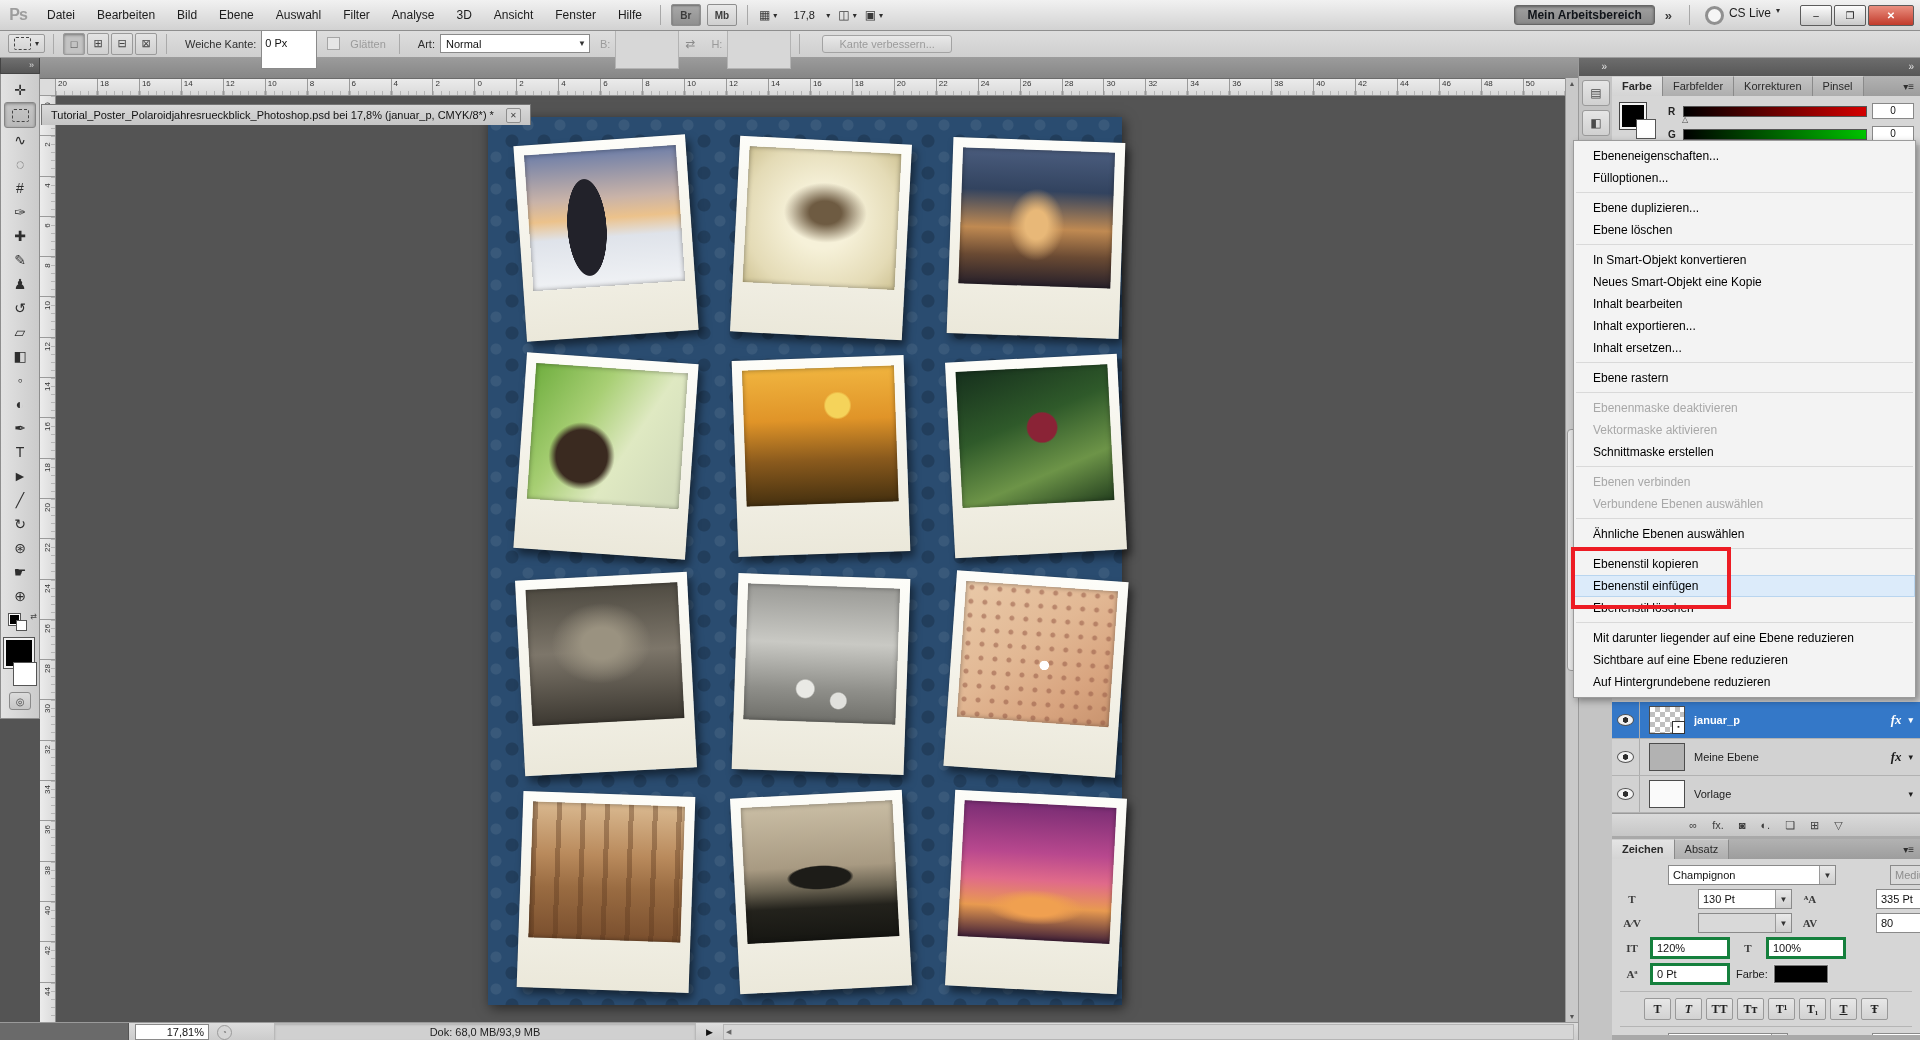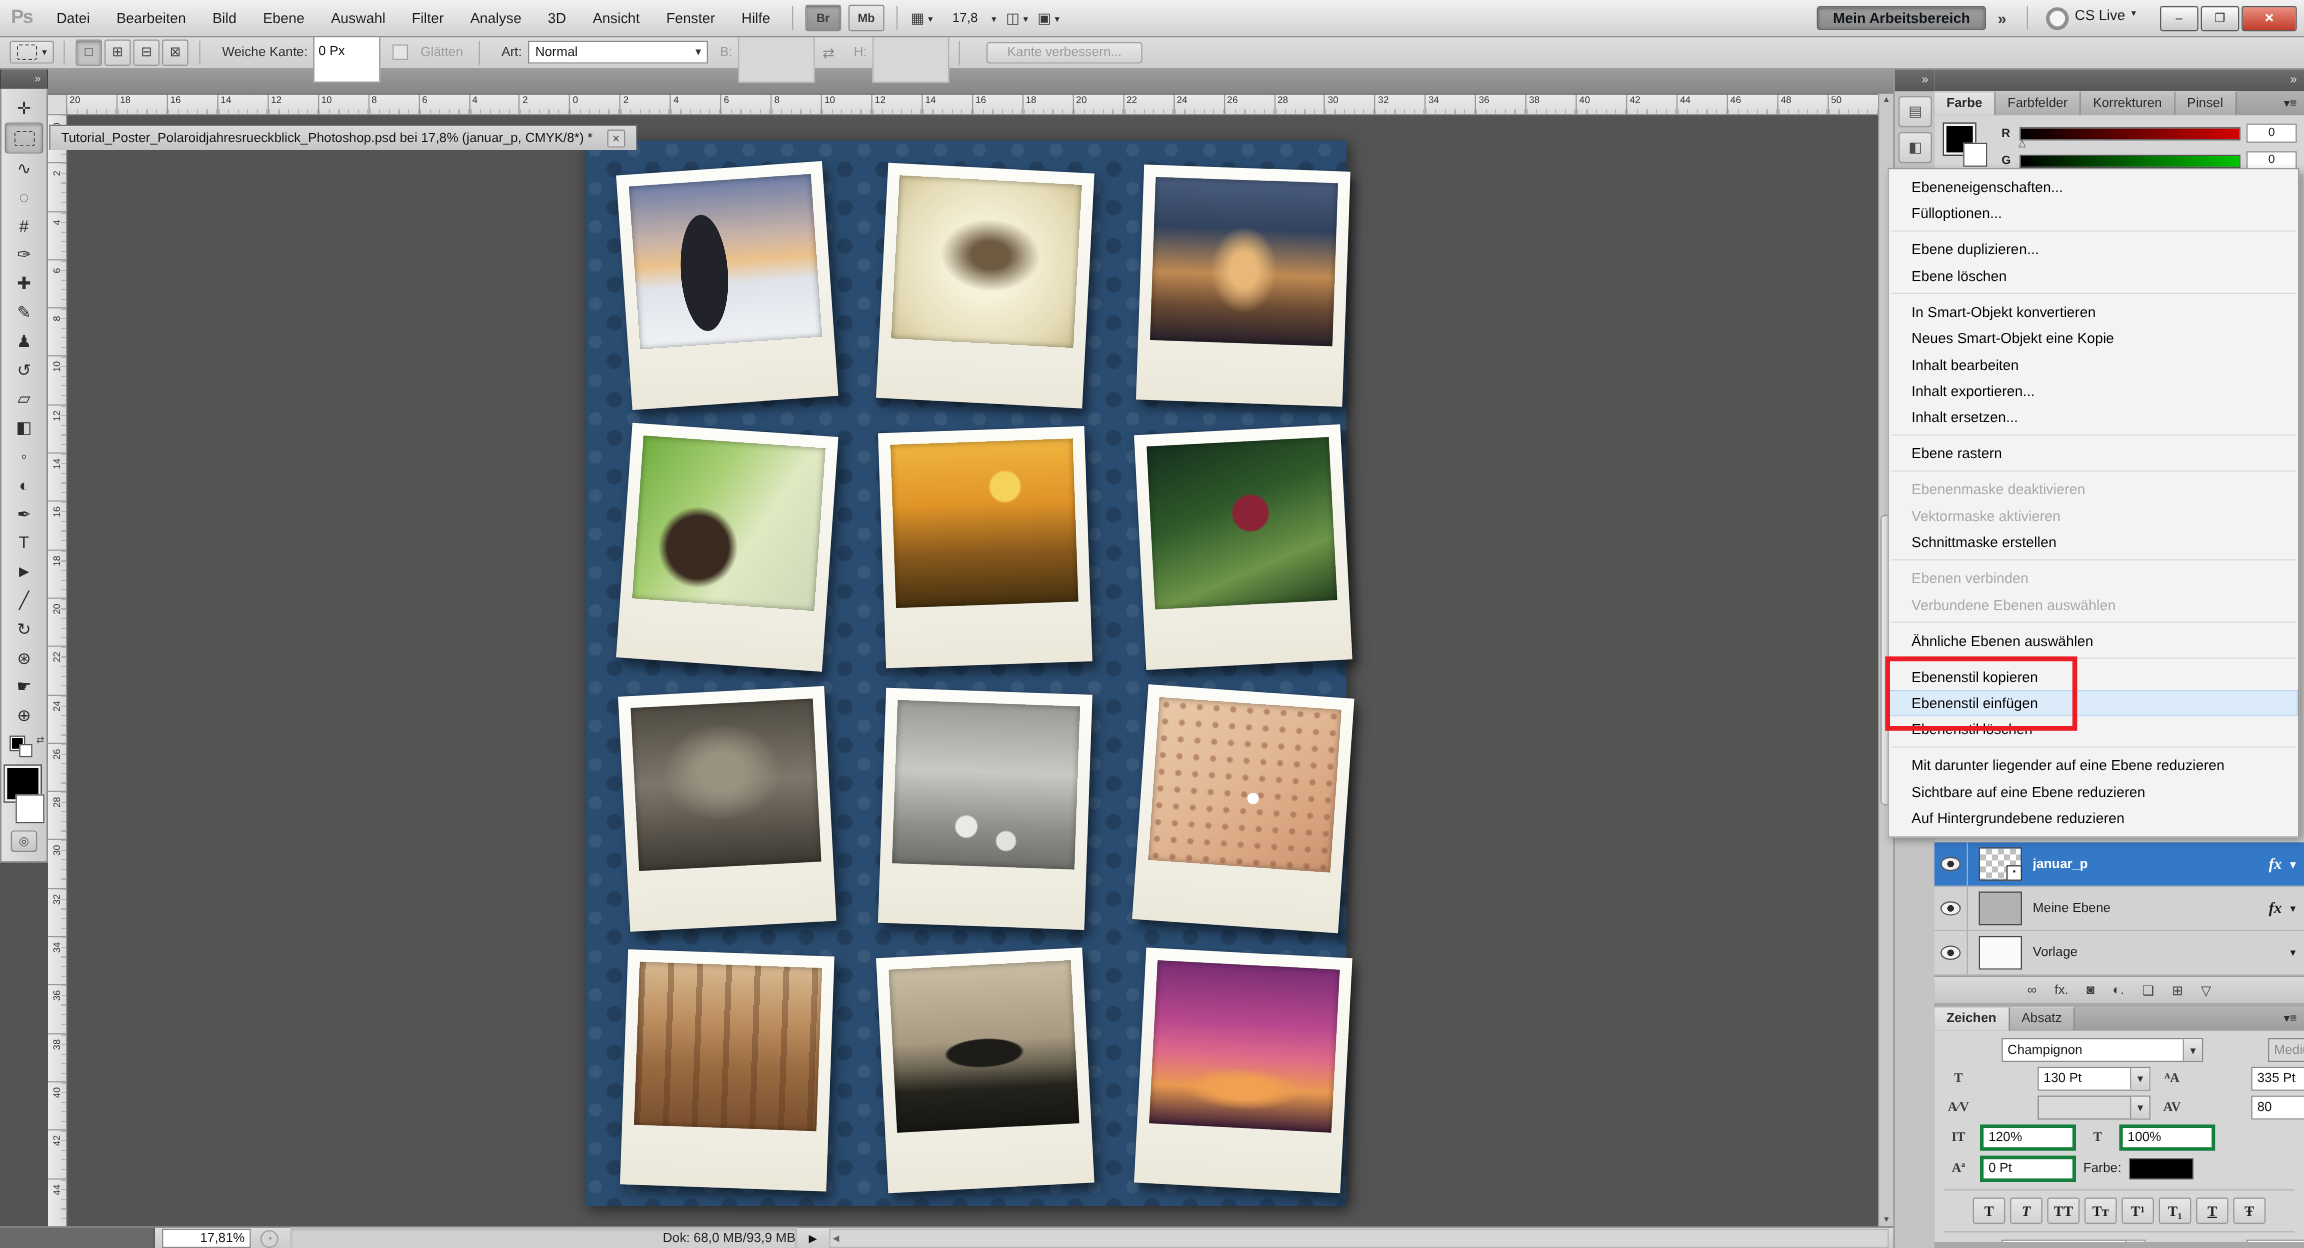--- a/index.html
+++ b/index.html
@@ -117,22 +117,22 @@
   .vthumb{width:9px;flex:0 0 240px;background:linear-gradient(90deg,#e9e9e9,#d2d2d2);
     border:1px solid #9a9a9a;border-radius:4px;}
   .statusbar{position:absolute;left:0;top:1022px;width:1578px;height:18px;
     background:linear-gradient(#dddddd,#cbcbcb);border-top:1px solid #9a9a9a;
     display:flex;align-items:center;font-size:11px;z-index:6;}
   .sb-dark{width:128px;height:18px;background:#6a6a6a;border-right:1px solid #555;}
   .sb-zoom{width:64px;height:14px;background:#fff;border:1px solid #8a8a8a;margin-left:6px;
     text-align:right;padding:0 4px;line-height:14px;color:#111;}
   .sb-clock{width:13px;height:13px;margin-left:8px;border:1px solid #9a9a9a;border-radius:50%;
     background:#d5d5d5;font-size:8px;color:#777;display:flex;align-items:center;justify-content:center;}
-  .sb-doc{width:420px;height:16px;margin-left:10px;background:#d0d0d0;border:1px solid #b9b9b9;
-    box-shadow:inset 0 1px 2px rgba(0,0,0,.15);text-align:right;line-height:16px;color:#222;}
+  .sb-doc{width:420px;height:16px;margin-left:42px;background:#d0d0d0;border:1px solid #b9b9b9;
+    box-shadow:inset 0 1px 2px rgba(0,0,0,.15);text-align:center;line-height:16px;color:#222;}
   .sb-arrow{margin-left:10px;font-size:9px;color:#111;}
   .sb-track{flex:1;height:14px;margin:0 4px 0 10px;background:#d6d6d6;border:1px solid #b5b5b5;
     display:flex;align-items:center;font-size:7px;color:#666;padding:0 2px;}
   
   .cstrip{position:absolute;left:1578px;top:57px;width:34px;height:983px;background:#c4c4c4;
     border-left:1px solid #9a9a9a;z-index:7;}
   .cstrip .hdr,.dock .hdr{height:19px;background:linear-gradient(#6e6e6e,#575757);
     color:#e6e6e6;font-size:10px;line-height:19px;text-align:right;padding-right:6px;}
   .cicon-btn{width:26px;height:24px;margin:4px auto 0;border:1px solid #9a9a9a;border-radius:3px;
     background:linear-gradient(#e6e6e6,#d0d0d0);display:flex;align-items:center;justify-content:center;

